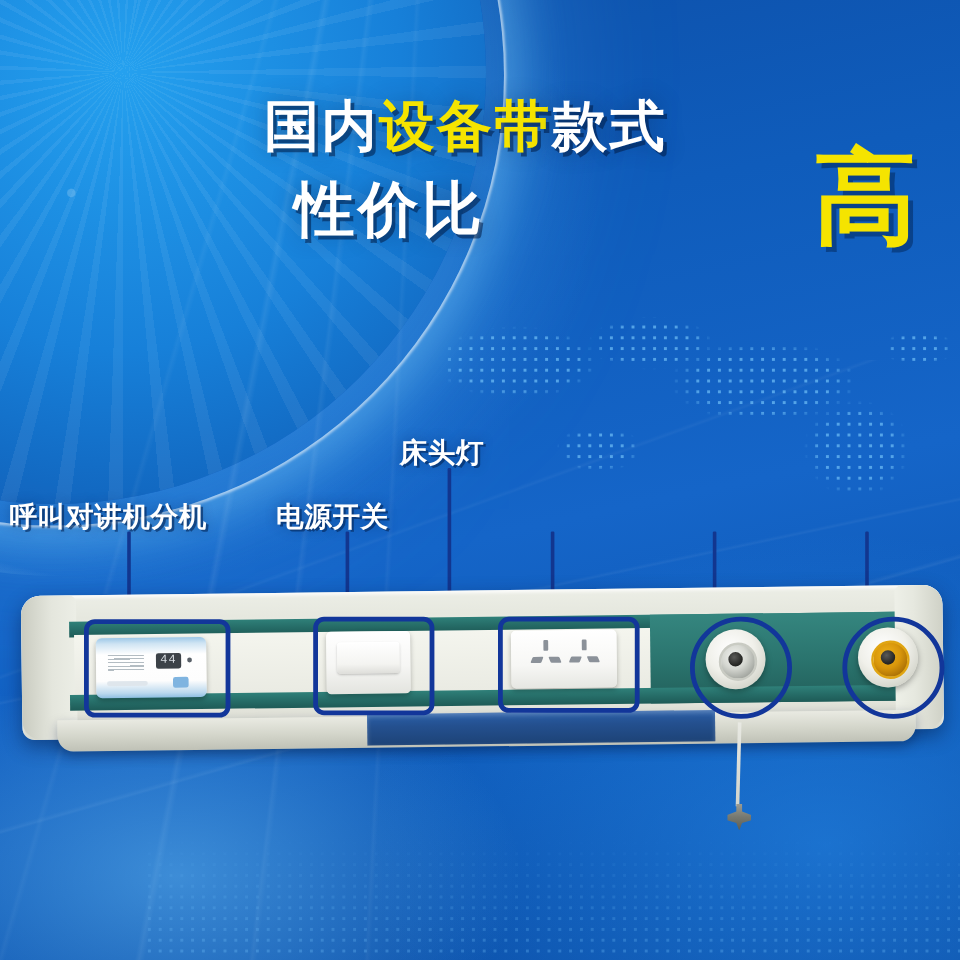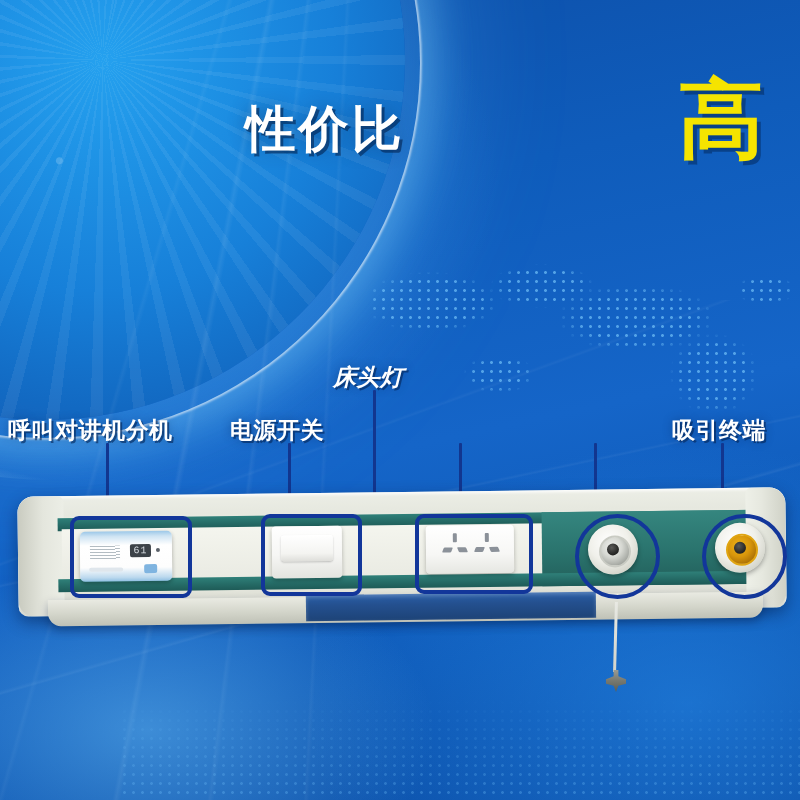--- a/index.html
+++ b/index.html
@@ -263,50 +263,52 @@
   </div>
   <div class="globe-limb"></div>
   <div class="atmo"></div>
   <div class="rays"></div>
   <div class="rays2"></div>
   <div class="glow-bl"></div>
   <div class="dots"></div>
   <div class="dots-b"></div>
 
   <div class="headline">
+    <div class="hl-1">
+      <span class="w">国内</span><span class="y">设备带</span><span class="w">款式</span>
+    </div>
     <div class="hl-2">
       <span>性价比</span>
       <span class="big-gao">高</span>
     </div>
   </div>
 
   <div class="label" style="left:8px;top:415px;">呼叫对讲机分机</div>
   <div class="label" style="left:230px;top:415px;">电源开关</div>
-  <div class="label" style="left:333px;top:362px;font-style:italic;">床头灯</div>
-  <div class="label" style="left:672px;top:415px;">吸引终端</div>
+  <div class="label" style="left:333px;top:362px;">床头灯</div>
 
   <div class="leader" style="left:106px;top:443px;height:82px;"></div>
   <div class="leader" style="left:288px;top:443px;height:80px;"></div>
   <div class="leader" style="left:373px;top:390px;height:215px;"></div>
   <div class="leader" style="left:459px;top:443px;height:82px;"></div>
   <div class="leader" style="left:594px;top:443px;height:93px;"></div>
   <div class="leader" style="left:721px;top:443px;height:93px;"></div>
 
   <div class="device">
     <div class="dev-body">
       <div class="endcap-l"></div>
       <div class="stripe stripe-top"></div>
       <div class="panel-face"></div>
       <div class="teal-block"></div>
       <div class="stripe stripe-bot"></div>
       <div class="endcap-r"></div>
 
       <div class="comp intercom">
         <div class="ic-grille"></div>
-        <div class="ic-display">61</div>
+        <div class="ic-display">44</div>
         <div class="ic-dot"></div>
         <div class="ic-slot"></div>
         <div class="ic-btn"></div>
       </div>
 
       <div class="comp switch">
         <div class="switch-rocker"></div>
       </div>
 
       <div class="comp socket">

